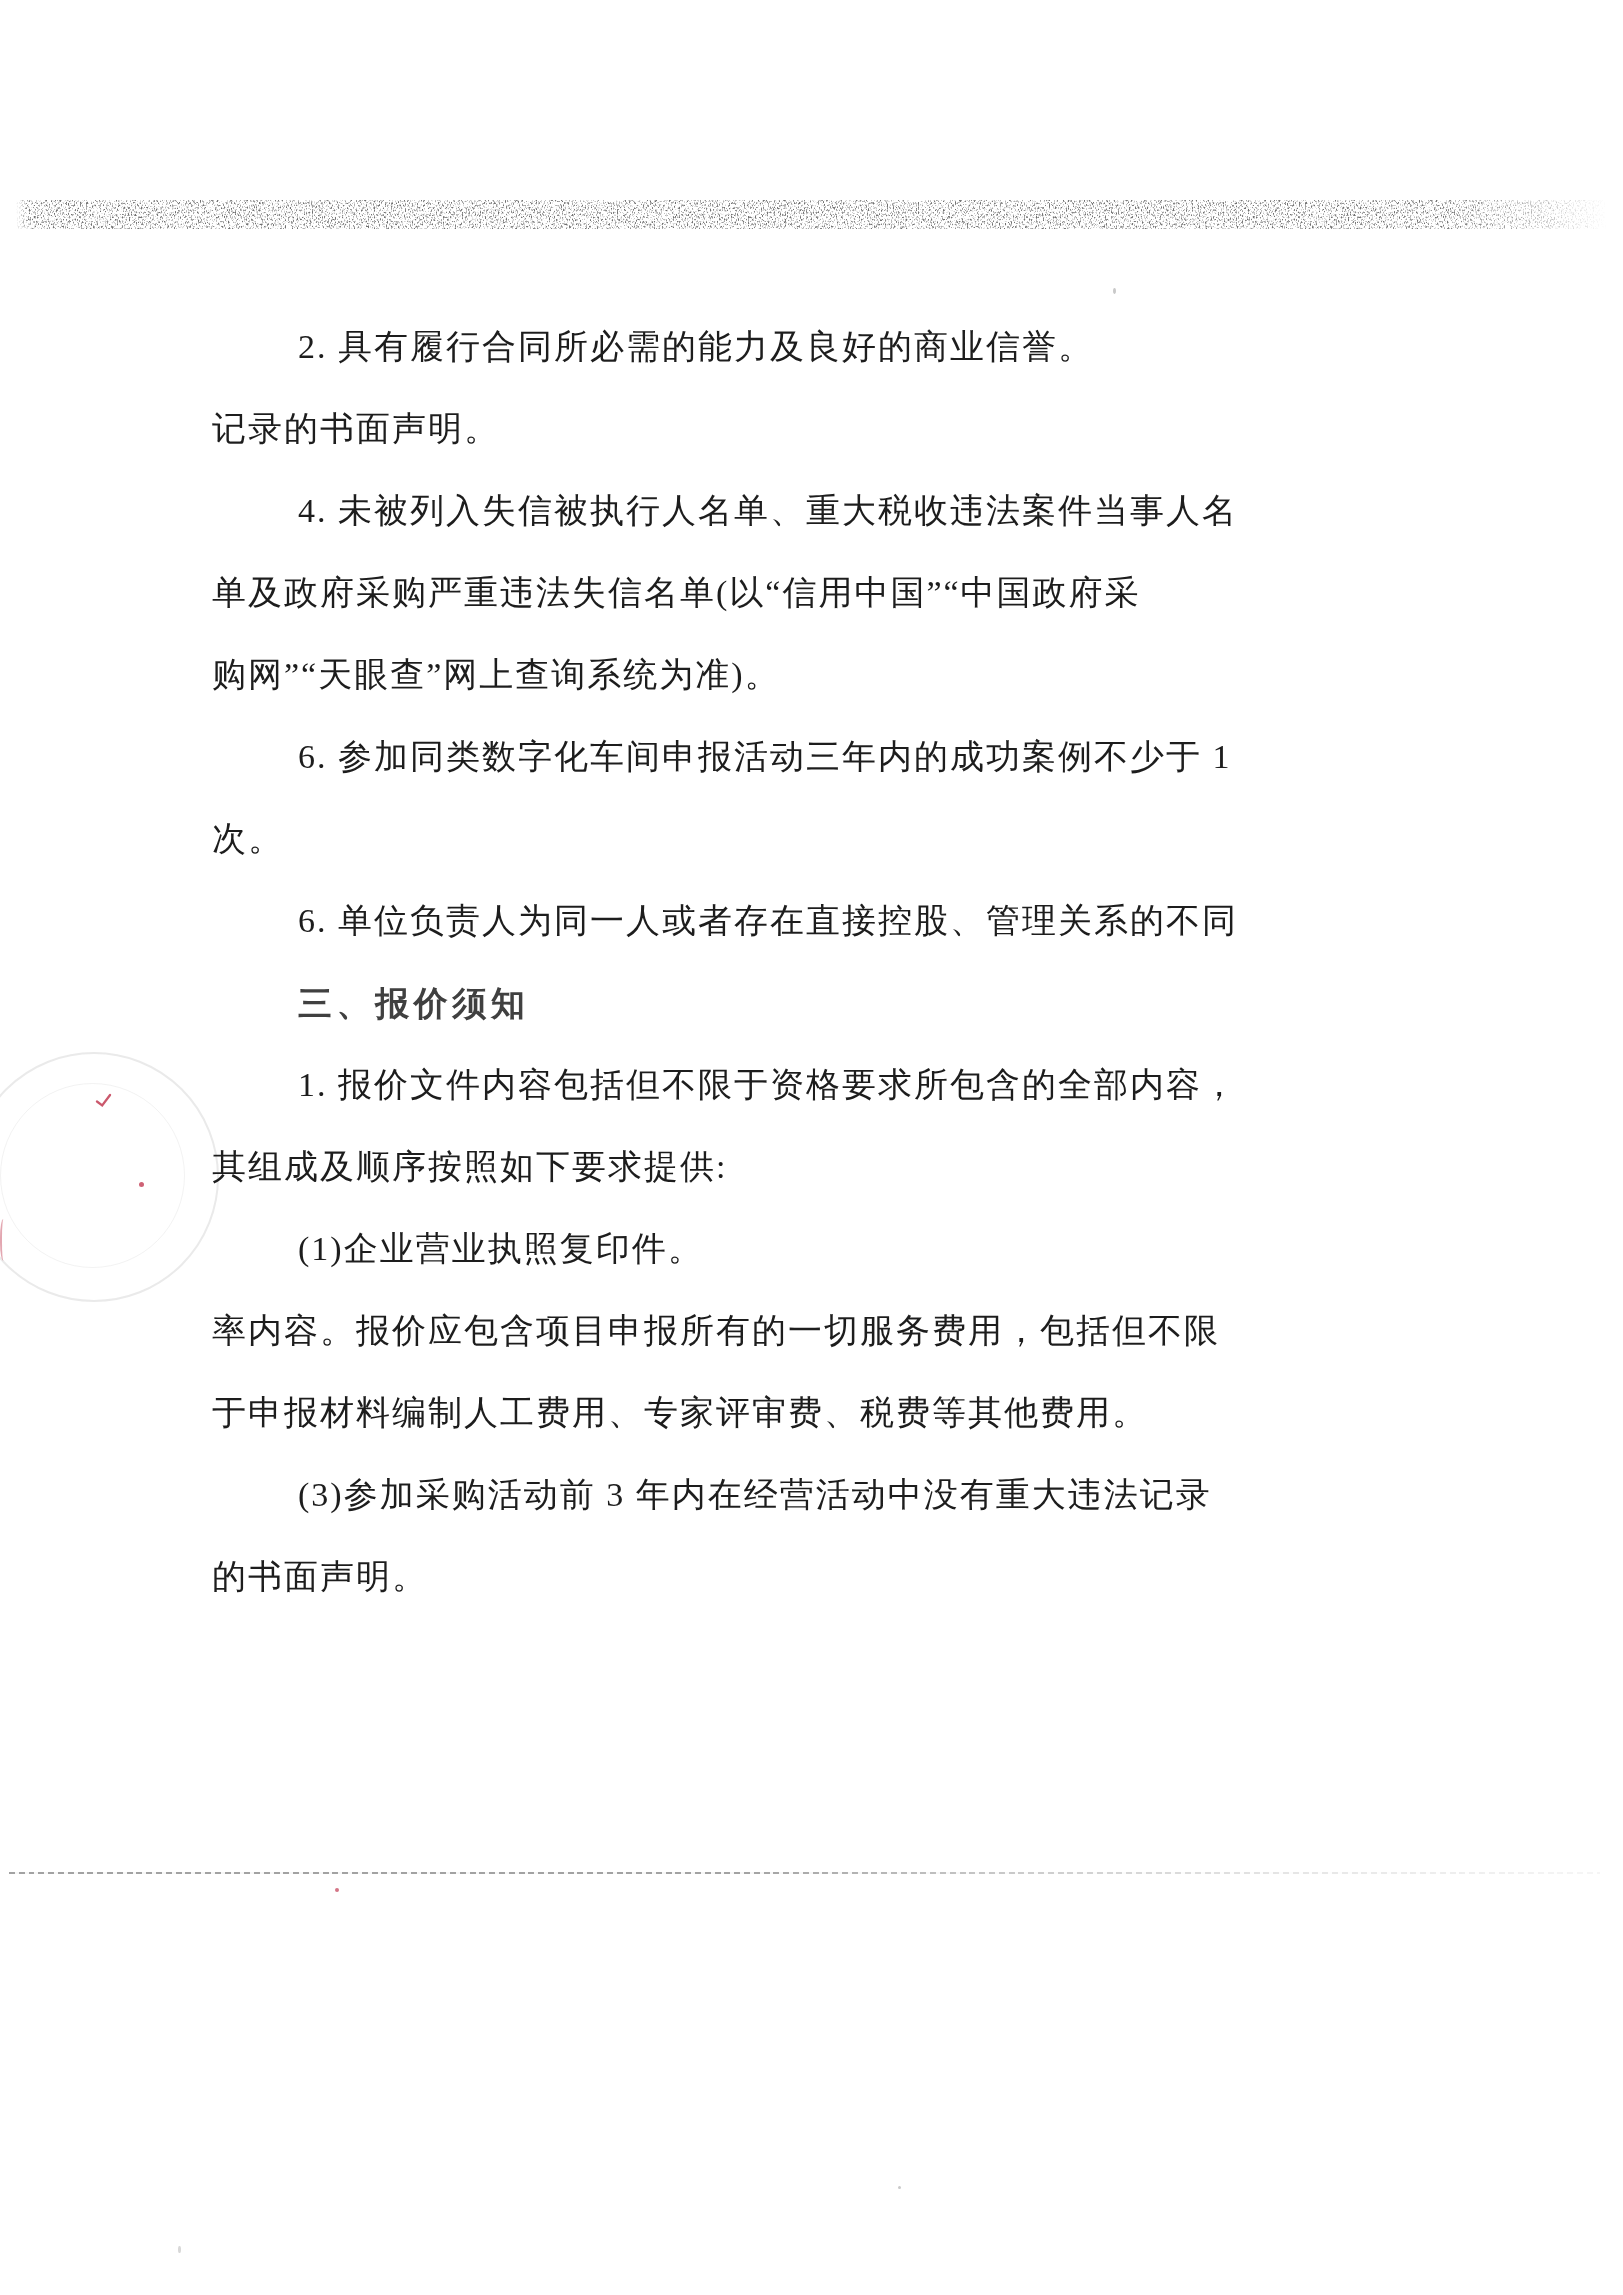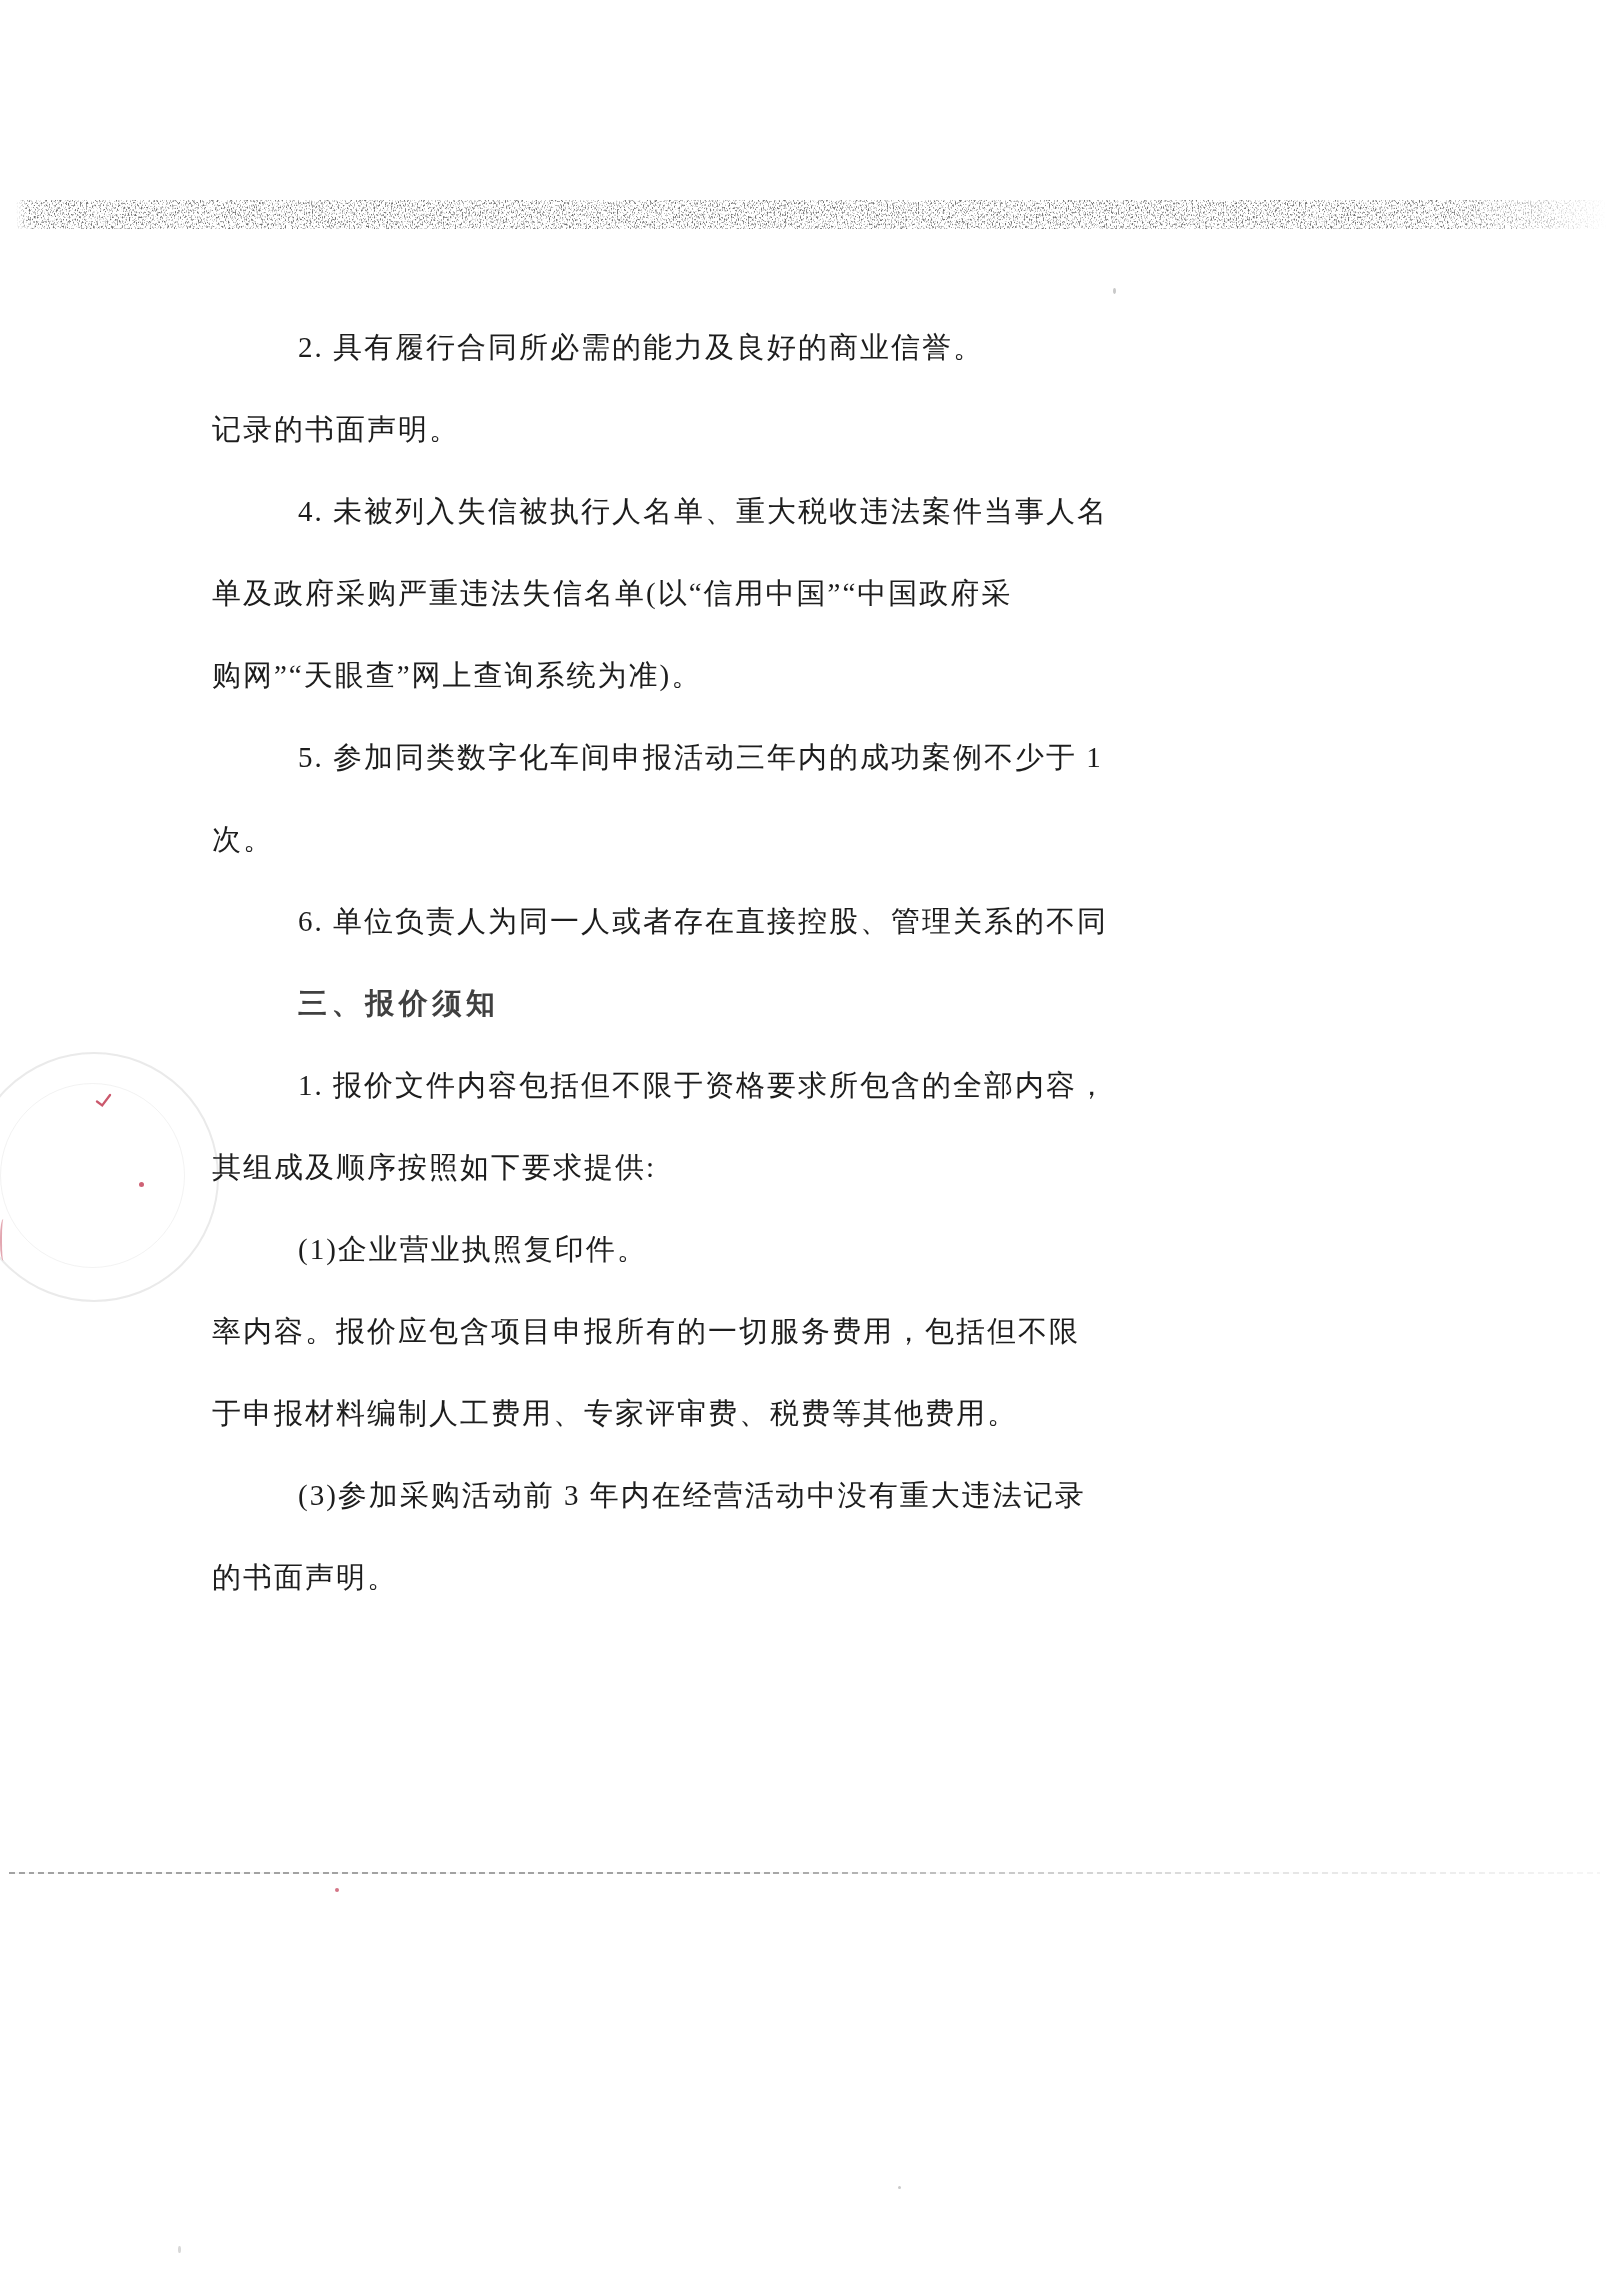--- a/index.html
+++ b/index.html
@@ -50,21 +50,21 @@
     -webkit-mask-image:linear-gradient(90deg,#000 0 46%,rgba(0,0,0,.55) 64%,rgba(0,0,0,.28) 80%,rgba(0,0,0,.1) 100%);
     mask-image:linear-gradient(90deg,#000 0 46%,rgba(0,0,0,.55) 64%,rgba(0,0,0,.28) 80%,rgba(0,0,0,.1) 100%);
   }
 
   
   .textblock{
     position:absolute;left:212px;top:306px;width:1204px;
   }
   .line{
     margin:0;height:82px;line-height:82px;
-    font-size:29px;letter-spacing:2px;
+    font-size:34px;letter-spacing:2px;
     color:#1d1d1d;white-space:nowrap;
   }
   .line.indent{padding-left:86px;}
   .line.heading{
     font-family:"Liberation Sans","DejaVu Sans",sans-serif;
     font-weight:700;letter-spacing:4.6px;color:#404040;
   }
 </style>
 </head>
 <body>
@@ -95,21 +95,21 @@
   <div class="speck s3"></div>
 
   <div class="scanline"></div>
 
   <main class="textblock">
     <p class="line indent">2. 具有履行合同所必需的能力及良好的商业信誉。</p>
     <p class="line">记录的书面声明。</p>
     <p class="line indent">4. 未被列入失信被执行人名单、重大税收违法案件当事人名</p>
     <p class="line">单及政府采购严重违法失信名单(以“信用中国”“中国政府采</p>
     <p class="line">购网”“天眼查”网上查询系统为准)。</p>
-    <p class="line indent">5. 参加同类数字化车间申报活动三年内的成功案例不少于 1</p>
+    <p class="line indent">6. 参加同类数字化车间申报活动三年内的成功案例不少于 1</p>
     <p class="line">次。</p>
     <p class="line indent">6. 单位负责人为同一人或者存在直接控股、管理关系的不同</p>
     <p class="line indent heading">三、报价须知</p>
     <p class="line indent">1. 报价文件内容包括但不限于资格要求所包含的全部内容，</p>
     <p class="line">其组成及顺序按照如下要求提供:</p>
     <p class="line indent">(1)企业营业执照复印件。</p>
     <p class="line">率内容。报价应包含项目申报所有的一切服务费用，包括但不限</p>
     <p class="line">于申报材料编制人工费用、专家评审费、税费等其他费用。</p>
     <p class="line indent">(3)参加采购活动前 3 年内在经营活动中没有重大违法记录</p>
     <p class="line">的书面声明。</p>

